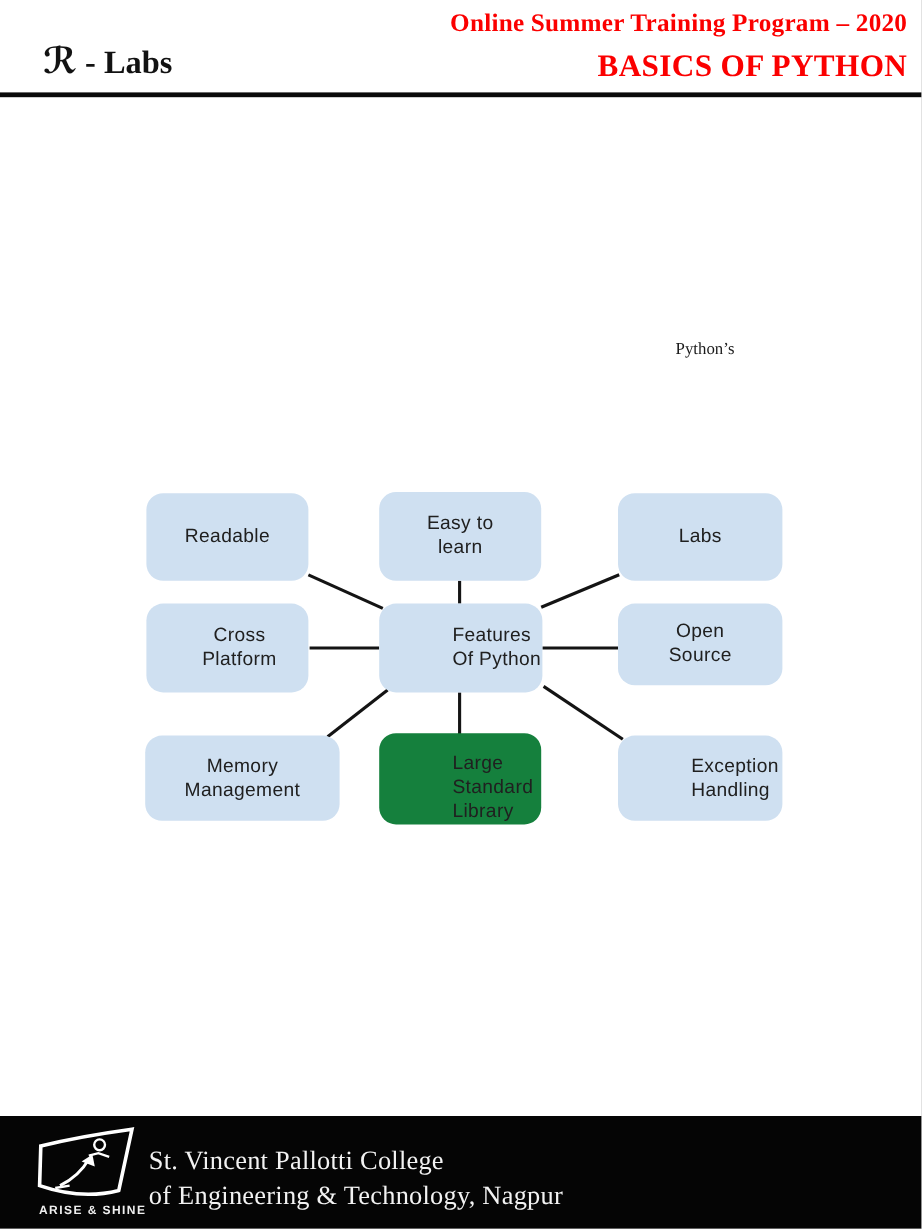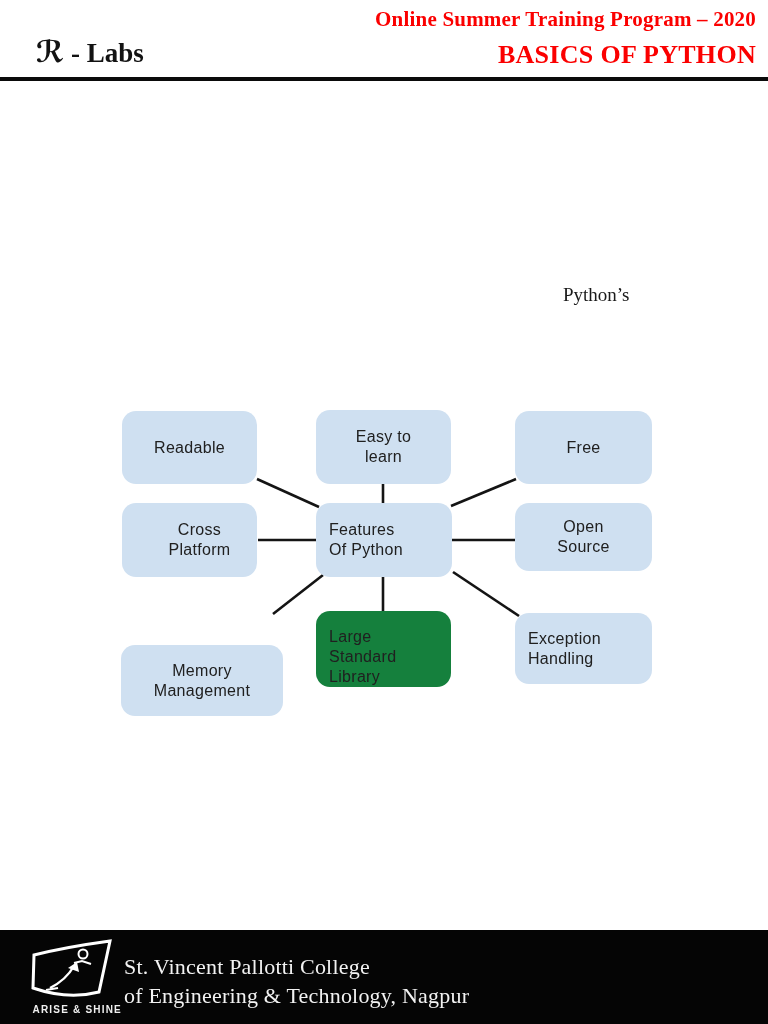--- a/index.html
+++ b/index.html
@@ -63,21 +63,21 @@
     height: 4px;
     background: #0a0a0a;
   }
 
   
   .lead-text {
     position: absolute;
     top: 284px;
     left: 563px;
     font-family: "Liberation Serif", serif;
-    font-size: 19px;
+    font-size: 14px;
     color: #1a1a1a;
   }
 
   
   .connectors {
     position: absolute;
     top: 0;
     left: 0;
     pointer-events: none;
   }
@@ -92,21 +92,21 @@
     color: #202020;
     font-size: 16px;
     line-height: 1.25;
     letter-spacing: 0.3px;
   }
   .node-label {
     white-space: pre-line;
     text-align: center;
   }
   .node.align-left { justify-content: flex-start; padding-left: 13px; }
-  .node.align-left .node-label { text-align: left; }
+  .node.align-left .node-label { text-align: left; margin-left: 48px; }
 
   #node-readable            { left: 122px; top: 411px; width: 135px; height: 73px; }
   #node-easy-to-learn       { left: 316px; top: 410px; width: 135px; height: 74px; }
   #node-free                { left: 515px; top: 411px; width: 137px; height: 73px; }
   #node-cross-platform      { left: 122px; top: 503px; width: 135px; height: 74px; }
   #node-features-of-python  { left: 316px; top: 503px; width: 136px; height: 74px; }
   #node-open-source         { left: 515px; top: 503px; width: 137px; height: 68px; }
   #node-memory-management   { left: 121px; top: 613px; width: 162px; height: 71px; }
   #node-large-standard-library { left: 316px; top: 611px; width: 135px; height: 76px; }
   #node-exception-handling  { left: 515px; top: 613px; width: 137px; height: 71px; }
@@ -174,35 +174,35 @@
   </svg>
 
   <div class="node" id="node-readable" style="background: rgb(207, 224, 241); color: rgb(32, 32, 32);">
     <span class="node-label">Readable</span>
   </div>
   <div class="node" id="node-easy-to-learn" style="background: rgb(207, 224, 241); color: rgb(32, 32, 32);">
     <span class="node-label">Easy to
 learn</span>
   </div>
   <div class="node" id="node-free" style="background: rgb(207, 224, 241); color: rgb(32, 32, 32);">
-    <span class="node-label">Free</span>
+    <span class="node-label">Labs</span>
   </div>
   <div class="node" id="node-cross-platform" style="background: rgb(207, 224, 241); color: rgb(32, 32, 32); padding-left: 20px;">
     <span class="node-label">Cross
 Platform</span>
   </div>
   <div class="node align-left" id="node-features-of-python" style="background: rgb(207, 224, 241); color: rgb(32, 32, 32);">
     <span class="node-label">Features
 Of Python</span>
   </div>
   <div class="node" id="node-open-source" style="background: rgb(207, 224, 241); color: rgb(32, 32, 32);">
     <span class="node-label">Open
 Source</span>
   </div>
-  <div class="node" id="node-memory-management" style="background: rgb(207, 224, 241); color: rgb(32, 32, 32); margin-top: 32px;">
+  <div class="node" id="node-memory-management" style="background: rgb(207, 224, 241); color: rgb(32, 32, 32);">
     <span class="node-label">Memory
 Management</span>
   </div>
   <div class="node align-left" id="node-large-standard-library" style="background: #15803d; color: rgb(32, 32, 32); align-items: flex-end;">
     <span class="node-label">Large
 Standard
 Library</span>
   </div>
   <div class="node align-left" id="node-exception-handling" style="background: rgb(207, 224, 241); color: rgb(32, 32, 32);">
     <span class="node-label">Exception

